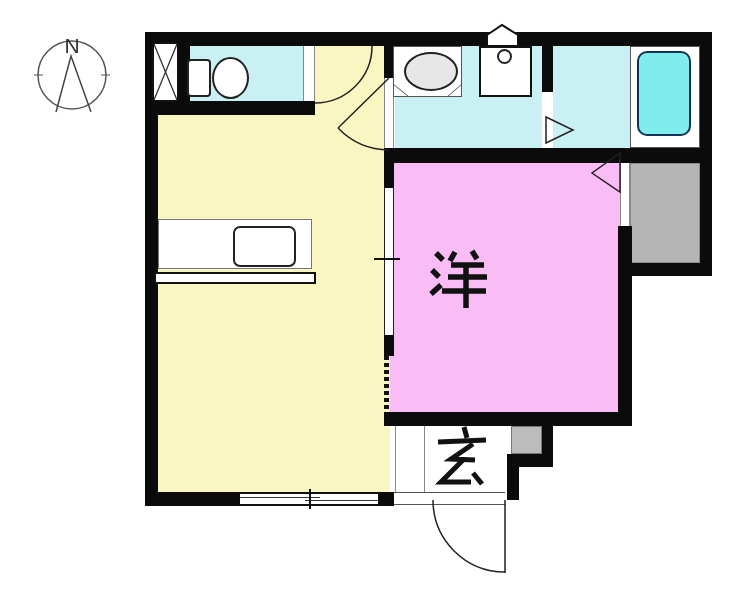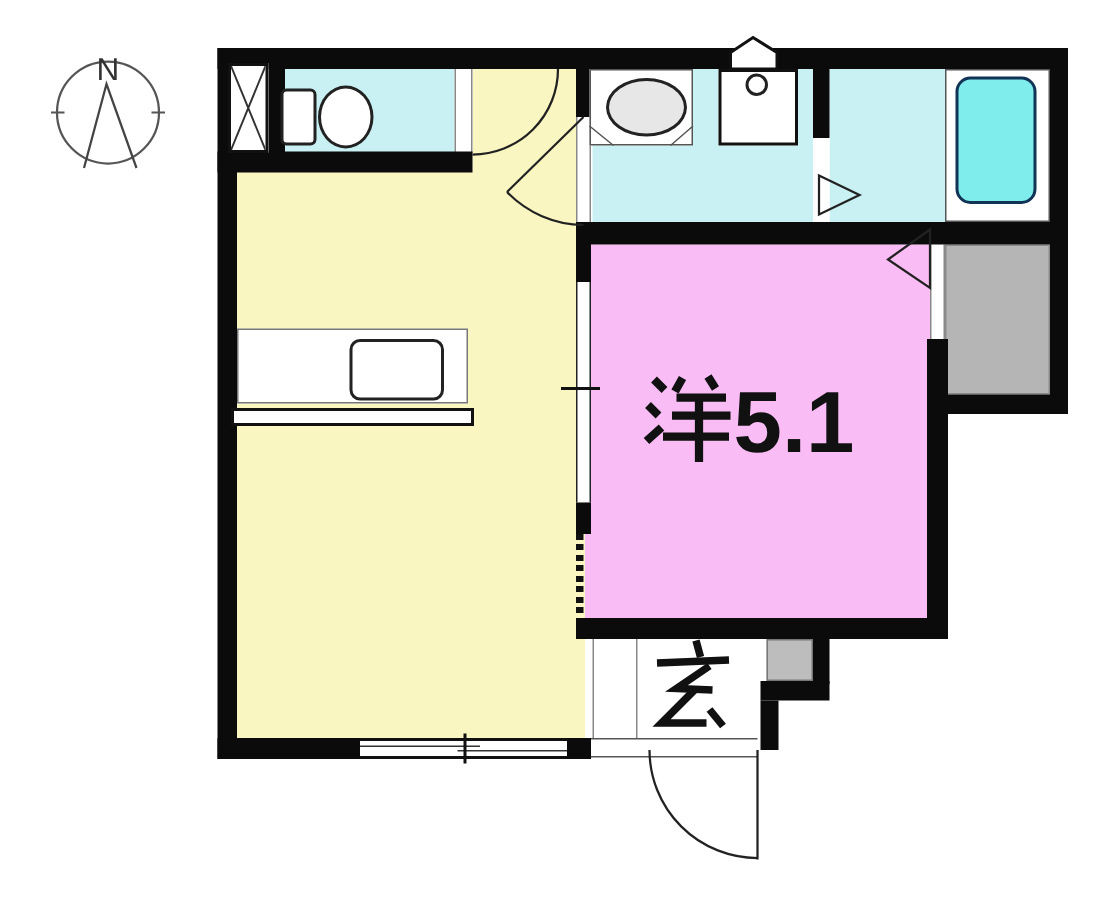--- a/index.html
+++ b/index.html
@@ -111,15 +111,14 @@
     </g>
     <g transform="translate(433,427)" stroke="#111" stroke-width="5" fill="none" aria-label="玄">
       <path d="M31,0 L34,11"></path>
       <path d="M5,15 L53,13"></path>
       <path d="M40,17 L18,32 L42,33"></path>
       <path d="M30,33 L8,55 L38,55"></path>
       <path d="M40,46 L49,57"></path>
     </g>
   </svg>
 
-  <div class="label" style="left:489px;top:253px;font-size:58px">5.1</div>
 
 </div>
 
 </body></html>

